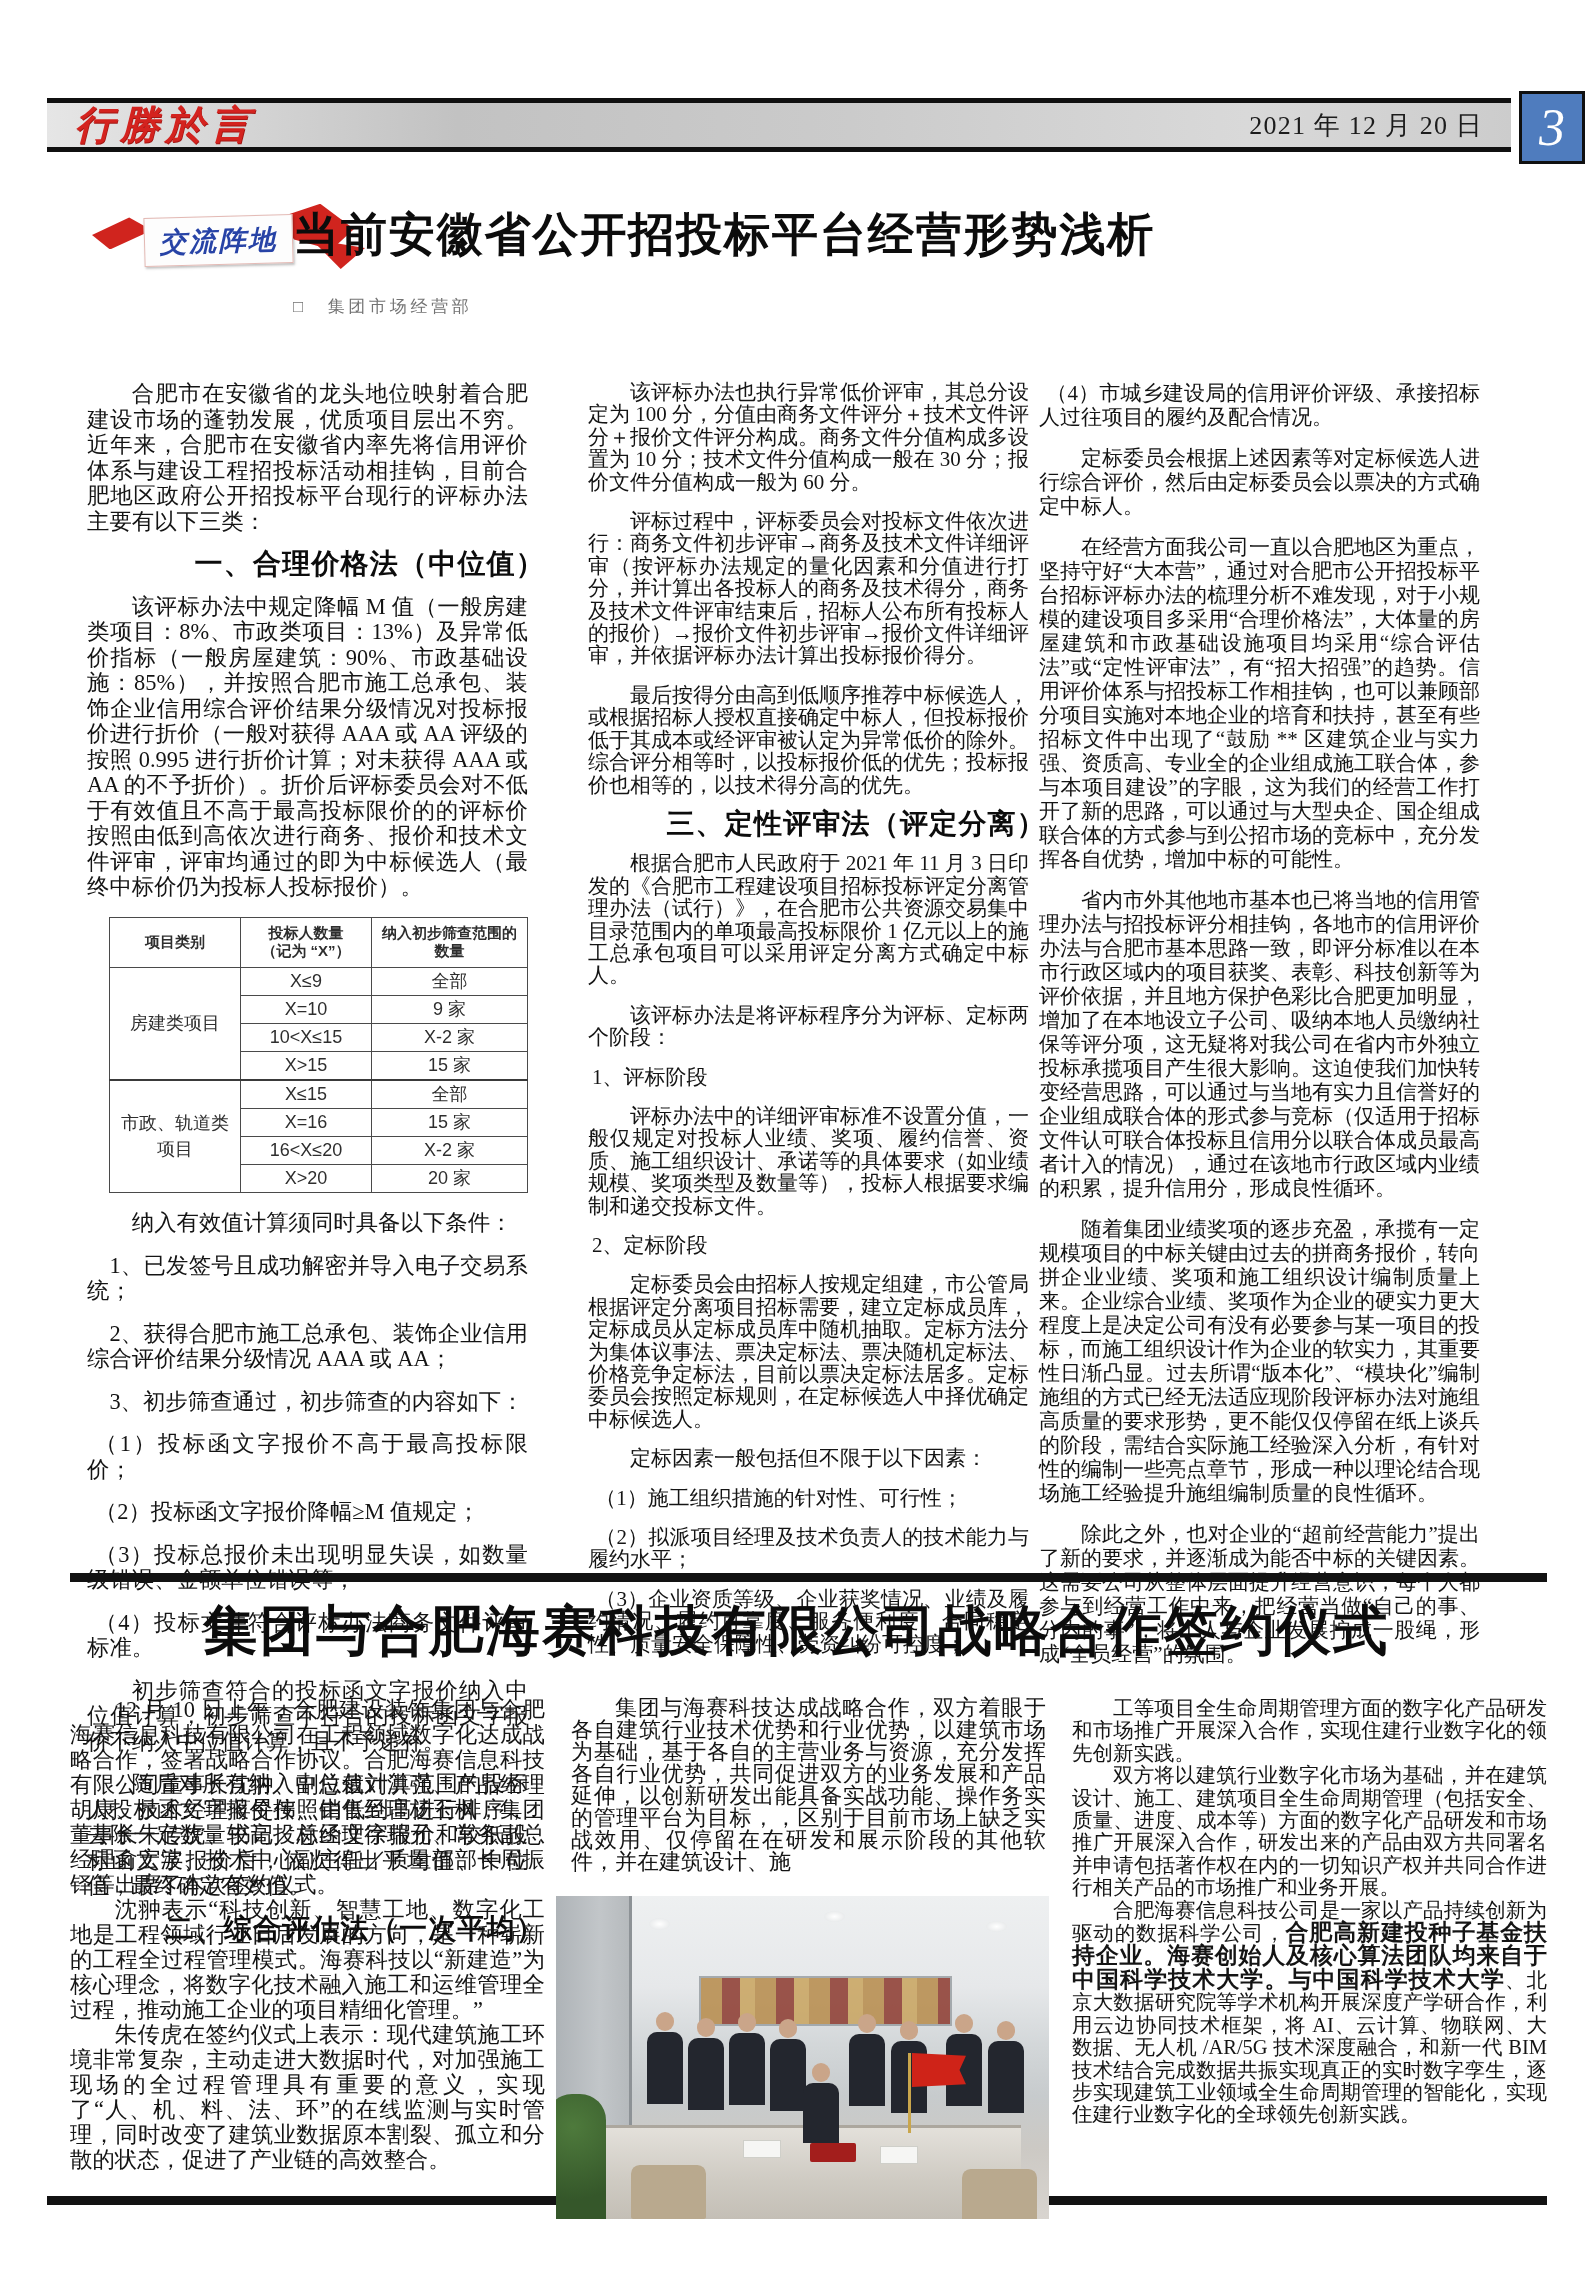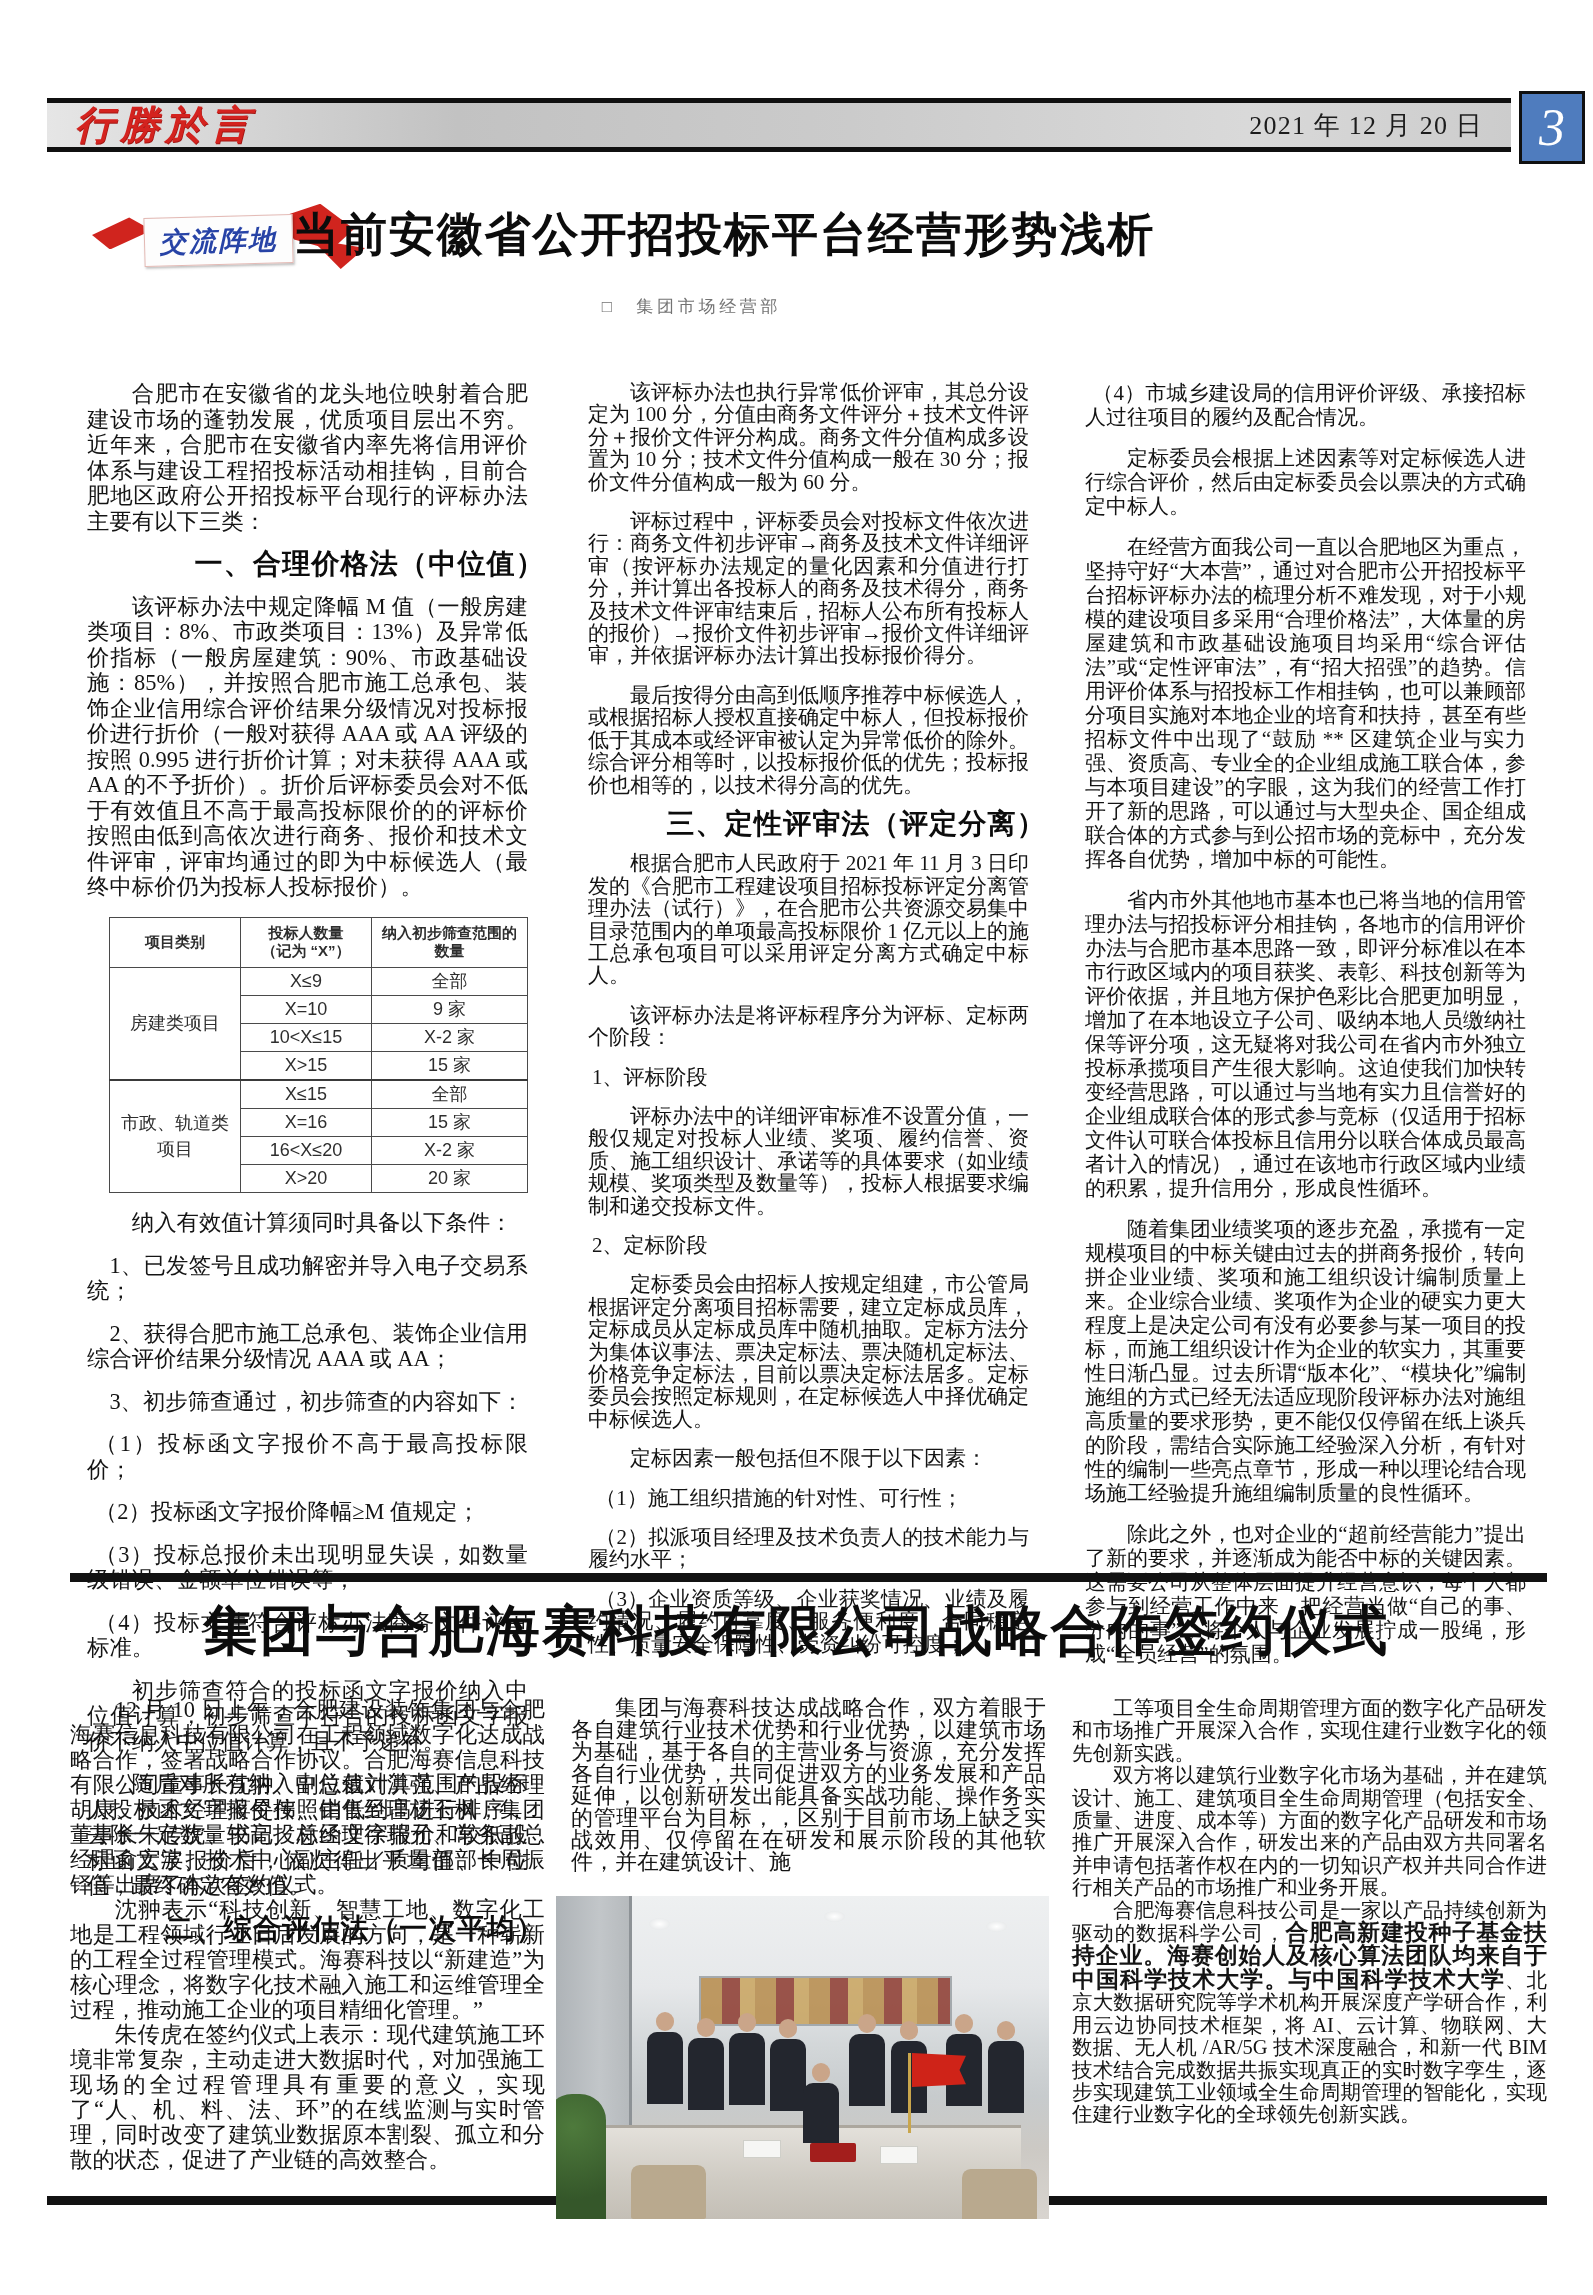--- a/index.html
+++ b/index.html
@@ -23,31 +23,31 @@
   .ribbon{position:absolute;background:#d0241e;}
   .ribbon.l1{left:0;top:17.4px;width:60px;height:32px;clip-path:polygon(0 55%,62% 0,100% 40%,30% 100%);}
   .ribbon.r1{left:187px;top:3.7px;width:75px;height:46px;clip-path:polygon(0 30%,55% 0,100% 55%,70% 100%,20% 78%);}
   .ribbon.r2{left:219px;top:39px;width:54px;height:30px;clip-path:polygon(0 0,100% 30%,55% 100%);}
   .banner-box{position:absolute;left:52px;top:16px;width:147px;height:47px;background:#fdfdfd;
       border:1.2px solid #e3b9b4;box-shadow:1.2px 1.9px 2.5px rgba(0,0,0,.25);transform:rotate(-1.5deg);
       display:flex;align-items:center;justify-content:center;}
   .banner-text{font-size:27px;font-weight:bold;font-style:italic;color:#2743a6;letter-spacing:2.5px;}
 
   
-  .a1-titleblock{position:absolute;left:293px;top:204px;width:797px;text-align:center;}
+  .a1-titleblock{position:absolute;left:293px;top:204px;width:797px;}
   .a1-title{font-family:"Liberation Sans","DejaVu Sans",sans-serif;font-weight:900;font-size:46px;
       color:#0c0c0c;letter-spacing:1.9px;white-space:nowrap;}
   .a1-byline{margin-top:29px;font-size:17px;color:#737373;letter-spacing:3.7px;}
 
   
   .col{position:absolute;top:364px;width:475px;text-align:justify;}
   .col p{margin:17px;text-indent:2em;}
   .c1{left:70px;font-size:22.4px;line-height:25.5px;height:1205px;}
   .c2{left:571px;font-size:21px;line-height:22.4px;height:1211px;}
-  .c3{left:1068px;font-size:21px;line-height:24px;height:1205px;}
+  .c3{left:1022px;font-size:21px;line-height:24px;height:1205px;}
   .li{text-indent:1em !important;}
   .lp{text-indent:0.35em !important;}
   .sec-h{display:block;text-align:right;font-family:"Liberation Sans","DejaVu Sans",sans-serif;
       font-weight:900;font-size:28px;color:#0c0c0c;margin:16px 0 15px 0;letter-spacing:1.2px;text-indent:0;}
   .stage{margin:11.2px 0 !important;}
 
   
   .tbl{border-collapse:collapse;margin:16px 0 8.7px 39px;font-family:"Liberation Sans","DejaVu Sans",sans-serif;}
   .tbl th,.tbl td{border:1.2px solid #4a4a4a;text-align:center;vertical-align:middle;color:#2e2e2e;}
   .tbl th{font-size:15px;font-weight:bold;padding:6.2px 7.5px;line-height:18.7px;}

